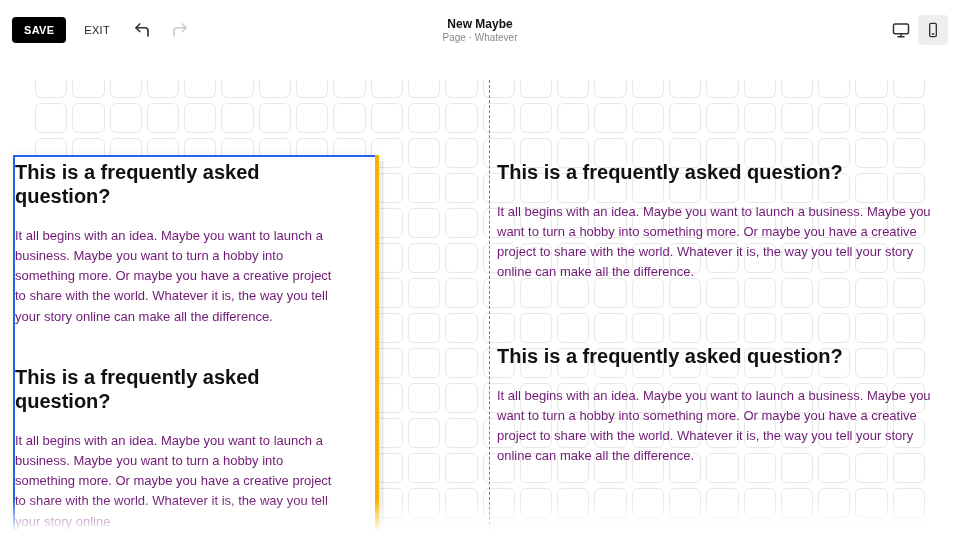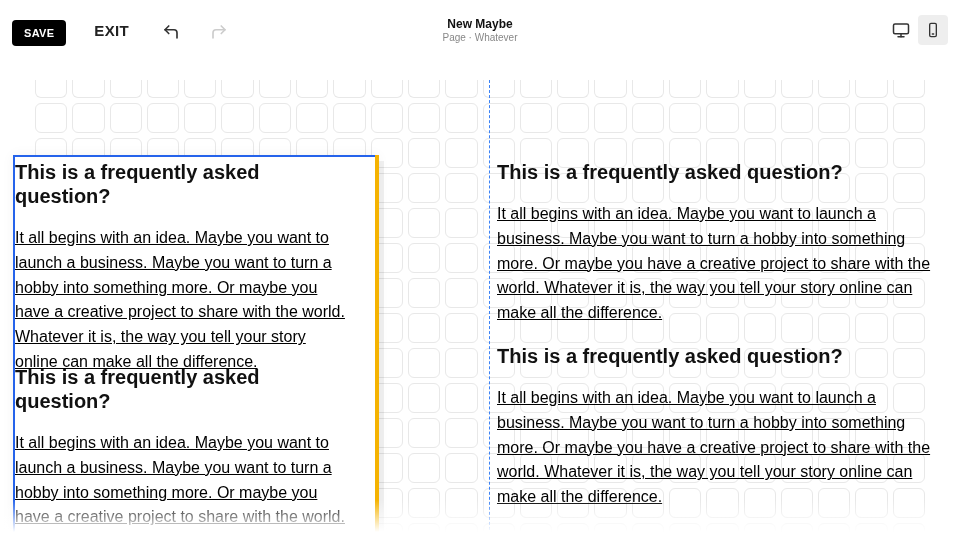--- a/index.html
+++ b/index.html
@@ -8,28 +8,28 @@
   
   .header {
     position: relative;
     height: 60px;
     width: 100%;
     display: flex;
     align-items: center;
     padding: 0 12px;
     background: #fff;
   }
-  .header .left { display: flex; align-items: flex-end; gap: 20px; }
+  .header .left { display: flex; align-items: center; gap: 10px; }
   .save-btn {
     background: #000; color: #fff; font-size: 11px; font-weight: 700;
     padding: 7px 12px; border-radius: 4px; border: none; cursor: pointer;
     letter-spacing: 0.3px;
   }
   .exit-btn {
-    background: none; border: none; font-size: 15px; font-weight: 700;
+    background: none; border: none; font-size: 11px; font-weight: 400;
     color: #222; padding: 7px 8px; cursor: pointer; letter-spacing: 0.3px;
   }
   .icon-btn {
     background: none; border: none; width: 28px; height: 28px;
     display: flex; align-items: center; justify-content: center;
     cursor: pointer; color: #333; border-radius: 4px;
   }
   .icon-btn.disabled { color: #ccc; cursor: default; }
 
   .header .center {
@@ -83,21 +83,21 @@
   .faq-block {
     position: absolute;
     z-index: 10;
   }
   .faq-question {
     font-size: 20px; font-weight: 600; color: #111;
     margin-bottom: 18px;
     line-height: 1.2;
   }
   .faq-answer {
-    font-size: 16px; color: #000000; line-height: 1.55; text-decoration: underline;
+    font-size: 13px; color: #701a75; line-height: 1.55;
   }
   .narrow { width: 330px; }
   .wide { width: 440px; }
 
   
   .selection {
     position: absolute;
     z-index: 8;
     border: 2px solid #2563eb;
     background: #fff;

